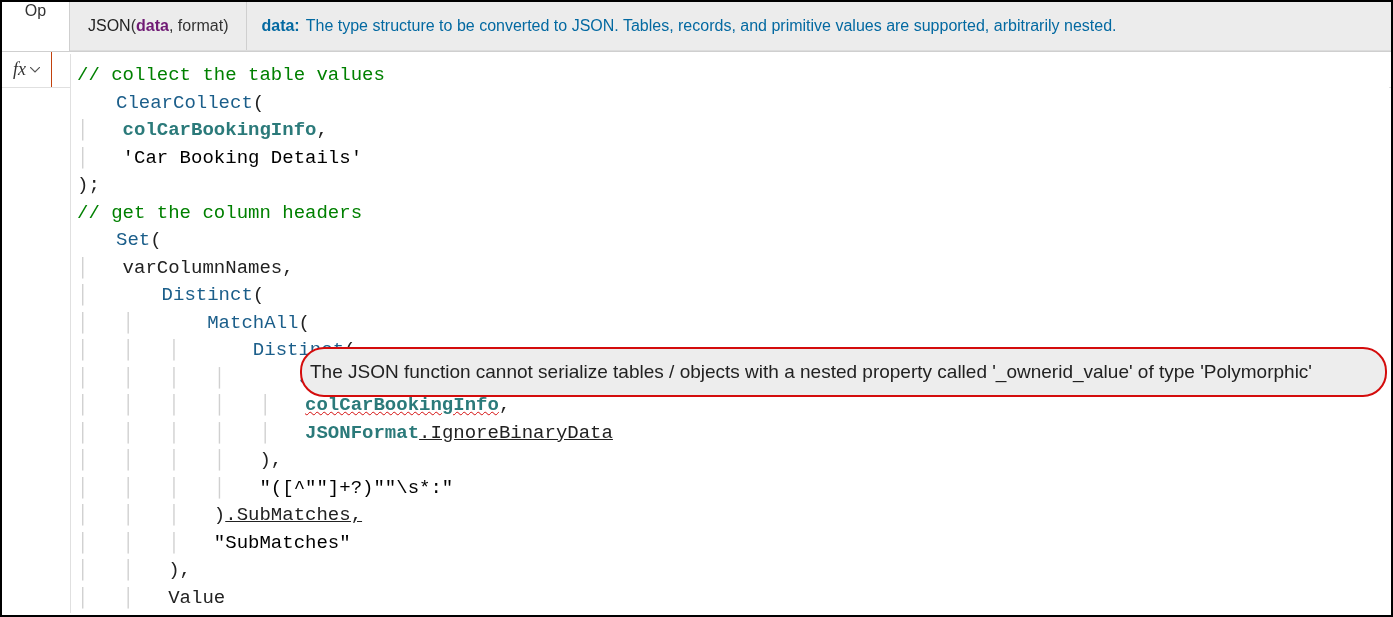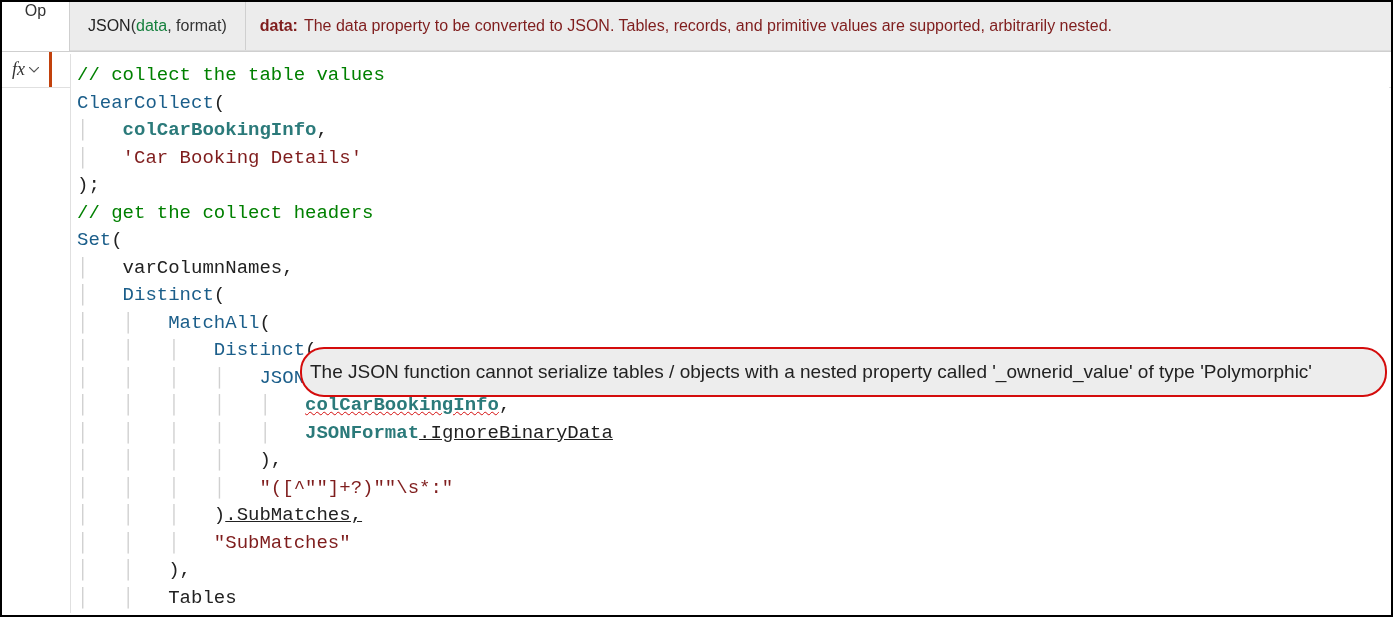--- a/index.html
+++ b/index.html
@@ -46,28 +46,28 @@
       align-items: center;
       font-size: 16px;
       color: #333;
       border-right: 1px solid #cfcfcf;
       white-space: pre;
     }
     .sig-func {
       color: #222;
     }
     .sig-bold {
-      font-weight: 400;
-      color: #15803d;
+      font-weight: 700;
+      color: #701a75;
       text-align: right;
     }
     .sig-right {
       padding: 0 14px;
       font-size: 16px;
-      color: #7f1d1d;
+      color: #0369a1;
       display: flex;
       align-items: center;
     }
     .sig-param-name {
       font-weight: 700;
       margin-right: 6px;
     }
     .fx-row {
       display: flex;
       height: 36px;
@@ -76,21 +76,21 @@
     }
     .fx-label {
       width: 50px;
       display: flex;
       align-items: center;
       justify-content: center;
       font-style: italic;
       font-family: "Segoe UI", serif;
       font-size: 18px;
       color: #333;
-      border-right: 3px solid #c2410c;
+      border-right: 1px solid #c2410c;
       height: 100%;
     }
     .fx-label svg {
       margin-left: 4px;
     }
     .editor-wrap {
       position: absolute;
       left: 68px;
       top: 52px;
       right: 2px;
@@ -102,23 +102,23 @@
     .code {
       font-family: Consolas, "Courier New", monospace;
       font-size: 19px;
       line-height: 27.5px;
       padding: 8px 6px;
       white-space: pre;
       color: #222;
       position: relative;
     }
     .c-comment { color: #008000; margin-top: 27px; }
-    .c-func { color: #1b5e8a; }
+    .c-func { color: #1b5e8a; margin-left: 39px; }
     .c-ident { color: #2b7a7a; font-weight: bold; }
-    .c-string { color: #7f1d1d; }
+    .c-string { color: #000000; }
     .c-dot { color: #222; text-decoration: underline; }
     .c-punc { color: #222; }
     .guide {
       color: #d0d0d0;
       user-select: none;
     }
     .err-underline {
       text-decoration-line: underline;
       text-decoration-style: wavy;
       text-decoration-color: #d40c0c;
@@ -148,52 +148,52 @@
 <body>
 
 <div class="top-row">
   <div class="op-cell">
     <span>Op</span>
   </div>
   <div class="signature-bar">
     <div class="sig-left"><span class="sig-func">JSON</span>(<span class="sig-bold">data</span><span>, format)</span></div>
     <div class="sig-right">
       <span class="sig-param-name">data:</span>
-      <span>The data property to be converted to JSON. Tables, records, and primitive values are supported, arbitrarily nested.</span>
+      <span>The type structure to be converted to JSON. Tables, records, and primitive values are supported, arbitrarily nested.</span>
     </div>
   </div>
 </div>
 
 <div class="fx-row">
   <div class="fx-label">
     <span>fx</span>
     <svg width="10" height="6" viewBox="0 0 10 6">
         <path d="M0 0 L5 5 L10 0" stroke="#555" stroke-width="1.2" fill="none"></path>
       </svg>
   </div>
 </div>
 
 <div class="editor-wrap">
   <div class="code"><span class="c-comment">// collect the table values</span>
 <span class="c-func">ClearCollect</span><span class="c-punc">(</span>
 <span class="guide">│   </span><span class="c-ident">colCarBookingInfo</span><span class="c-punc">,</span>
 <span class="guide">│   </span><span class="c-string">'Car Booking Details'</span>
 <span class="c-punc">);</span>
-<span class="c-comment">// get the collect headers</span>
+<span class="c-comment">// get the column headers</span>
 <span class="c-func">Set</span><span class="c-punc">(</span>
 <span class="guide">│   </span><span>varColumnNames</span><span class="c-punc">,</span>
 <span class="guide">│   </span><span class="c-func">Distinct</span><span class="c-punc">(</span>
 <span class="guide">│   │   </span><span class="c-func">MatchAll</span><span class="c-punc">(</span>
 <span class="guide">│   │   │   </span><span class="c-func">Distinct</span><span class="c-punc">(</span>
 <span class="guide">│   │   │   │   </span><span class="c-func">JSON</span>
 <span class="guide">│   │   │   │   │   </span><span class="c-ident err-underline">colCarBookingInfo</span><span class="c-punc">,</span>
 <span class="guide">│   │   │   │   │   </span><span class="c-ident">JSONFormat</span><span class="c-dot">.IgnoreBinaryData</span>
 <span class="guide">│   │   │   │   </span><span class="c-punc">),</span>
 <span class="guide">│   │   │   │   </span><span class="c-string">"([^""]+?)""\s*:"</span>
 <span class="guide">│   │   │   </span><span class="c-punc">)</span><span class="c-dot">.SubMatches,</span>
 <span class="guide">│   │   │   </span><span class="c-string">"SubMatches"</span>
 <span class="guide">│   │   </span><span class="c-punc">),</span>
-<span class="guide">│   │   </span><span>Tables</span></div>
+<span class="guide">│   │   </span><span>Value</span></div>
 </div>
 
 <div class="error-tooltip">
   <span>The JSON function cannot serialize tables / objects with a nested property called '_ownerid_value' of type 'Polymorphic'</span>
 </div>
 
 </body></html>

